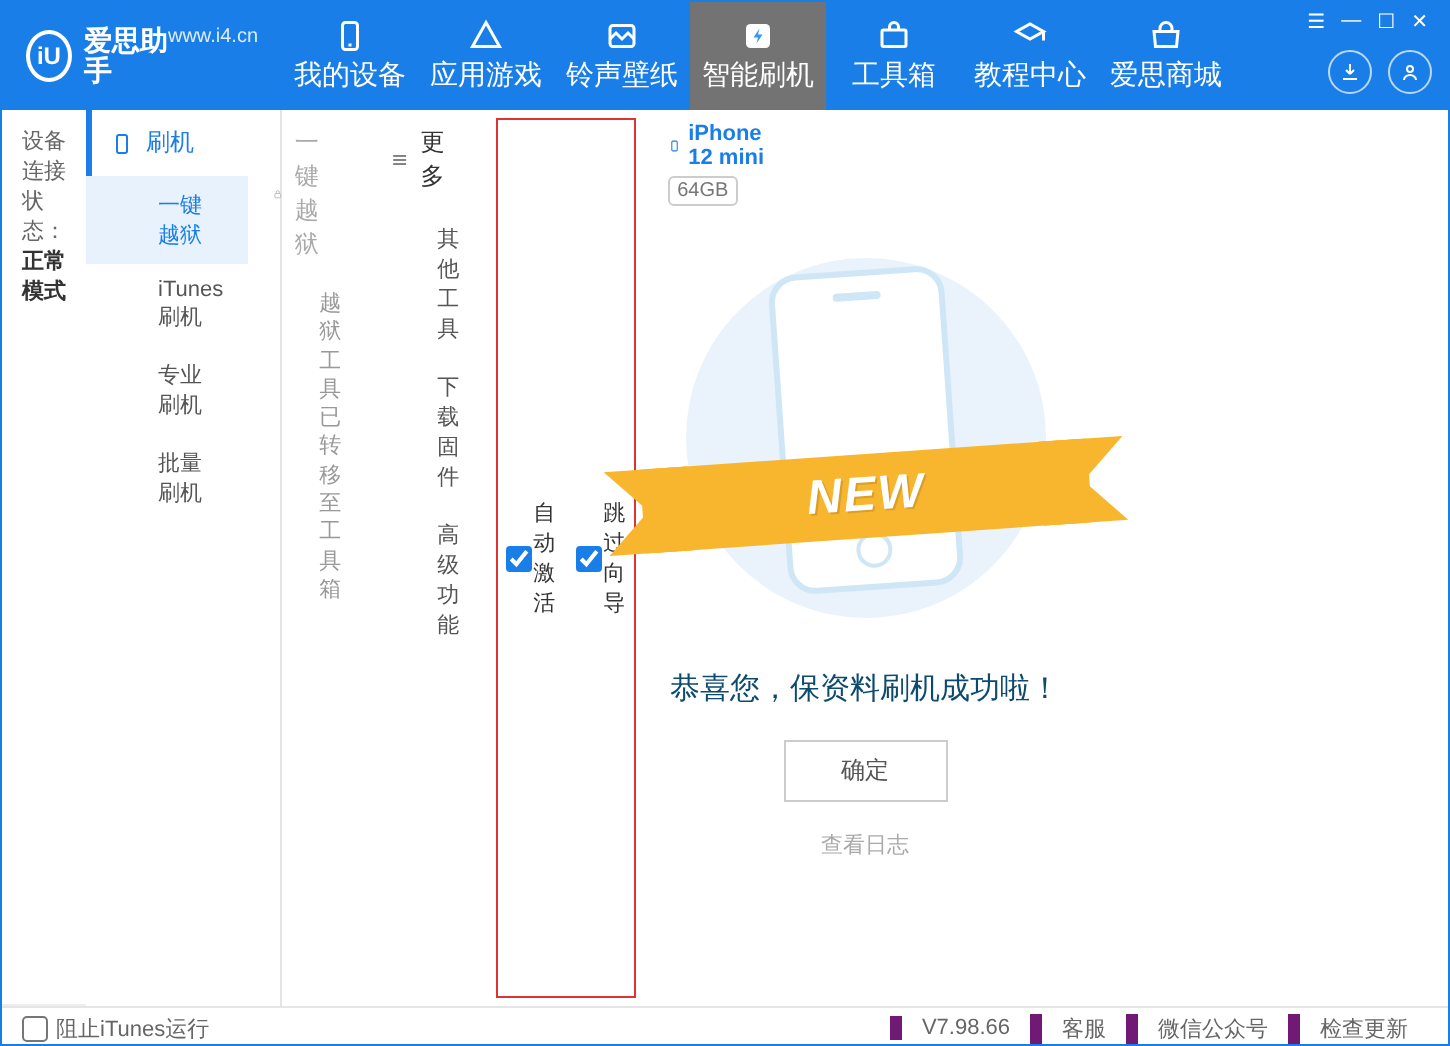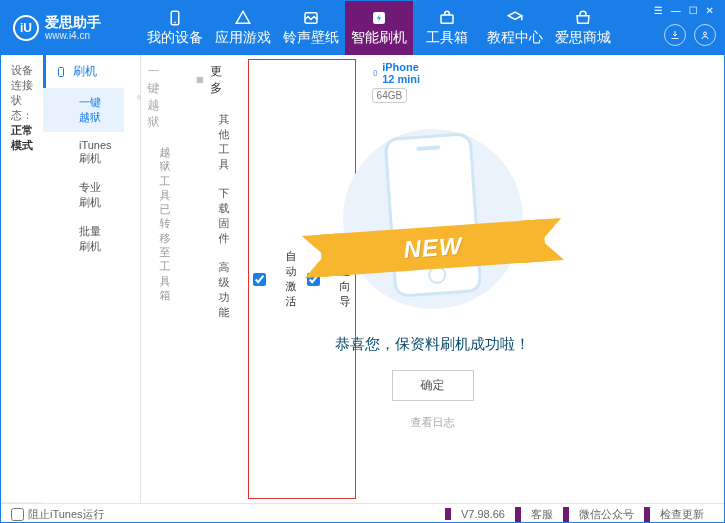--- a/index.html
+++ b/index.html
@@ -1,46 +1,46 @@
 <!DOCTYPE html>
 <html><head>
 <meta charset="utf-8">
 <style>
 * { margin: 0; padding: 0; box-sizing: border-box; }
 body { font-family: "Microsoft YaHei", Arial, sans-serif; font-size: 12px; background: #fff; width: 725px; height: 523px; overflow: hidden; border: 1px solid #1a7ee8; }
 .header { background: #1a7ee8; height: 54px; display: flex; align-items: center; color: #fff; position: relative; }
 .logo-area { display: flex; align-items: center; padding: 0 12px; width: 140px; }
 .logo-icon { width: 26px; height: 26px; border: 2px solid #fff; border-radius: 50%; display: flex; align-items: center; justify-content: center; font-weight: bold; font-size: 12px; margin-right: 6px; }
-.logo-text { display: flex; flex-direction: column; }
+.logo-text { display: flex; flex-direction: row; }
 .logo-title { font-size: 14px; font-weight: bold; line-height: 1.1; }
 .logo-url { font-size: 10px; opacity: 0.85; line-height: 1.1; }
 .nav-tabs { display: flex; height: 100%; }
 .nav-tab { width: 68px; display: flex; flex-direction: column; align-items: center; justify-content: center; cursor: pointer; font-size: 14px; gap: 2px; }
-.nav-tab.active { background: #701a75; }
+.nav-tab.active { background: #737373; }
 .nav-tab svg { width: 18px; height: 18px; }
 .header-right { position: absolute; right: 8px; top: 0; display: flex; flex-direction: column; align-items: flex-end; height: 100%; }
 .window-controls { display: flex; gap: 8px; padding: 4px 2px; font-size: 10px; }
 .window-controls span { cursor: pointer; }
 .header-icons { display: flex; gap: 8px; align-items: center; margin-top: 4px; }
 .header-icons .circ { width: 22px; height: 22px; border: 1.5px solid rgba(255,255,255,0.7); border-radius: 50%; display: flex; align-items: center; justify-content: center; cursor: pointer; }
 .body-area { display: flex; height: 448px; }
 .sidebar { width: 140px; border-right: 1px solid #e5e5e5; display: flex; background: #fff; }
 .conn-status { padding: 8px 10px; border-bottom: 1px solid #eee; font-size: 11px; color: #666; }
 .conn-status .mode { color: #333; font-weight: bold; }
 .side-section { }
 .side-head { display: flex; align-items: center; padding: 8px 12px; font-size: 12px; color: #333; gap: 6px; }
 .side-head.active { color: #1a7ee8; border-left: 3px solid #1a7ee8; padding-left: 9px; }
 .side-head.muted { color: #aaa; }
 .side-items { }
 .side-item { padding: 7px 12px 7px 36px; font-size: 11px; color: #555; cursor: pointer; }
 .side-item.active { background: #e8f2fd; color: #1a7ee8; }
 .side-note { padding: 6px 12px 6px 36px; font-size: 11px; color: #999; line-height: 1.3; }
 .side-spacer { flex: 1; }
 .check-row { border: 1px solid #d33; margin: 4px 6px; padding: 6px 4px; display: flex; gap: 10px; font-size: 11px; align-items: center; }
-.check-row label { display: flex; align-items: center; gap: 20px; cursor: pointer; color: #333; }
+.check-row label { display: flex; align-items: center; gap: 1px; cursor: pointer; color: #333; }
 .check-row input { accent-color: #1a7ee8; }
 .device-block { padding: 6px 10px 8px; font-size: 11px; }
 .device-name { color: #1a7ee8; font-weight: bold; display: flex; align-items: center; gap: 4px; }
 .device-badge { display: inline-block; border: 1px solid #ccc; border-radius: 3px; padding: 1px 4px; font-size: 10px; color: #777; margin-top: 3px; }
 .main { flex: 1; position: relative; display: flex; flex-direction: column; align-items: center; justify-content: center; }
 .phone-illust { position: relative; width: 180px; height: 180px; }
 .circle-bg { position: absolute; inset: 0; border-radius: 50%; background: #eaf3fb; }
 .phone-body { position: absolute; left: 50%; top: 48%; transform: translate(-50%,-50%) rotate(-4deg); width: 88px; height: 160px; background: #fff; border: 3px solid #cfe6f7; border-radius: 14px; }
 .phone-body::before { content: ""; position: absolute; top: 8px; left: 50%; transform: translateX(-50%); width: 24px; height: 4px; background: #cfe6f7; border-radius: 3px; }
 .phone-body::after { content: ""; position: absolute; bottom: 8px; left: 50%; transform: translateX(-50%); width: 14px; height: 14px; border: 2px solid #cfe6f7; border-radius: 50%; }

